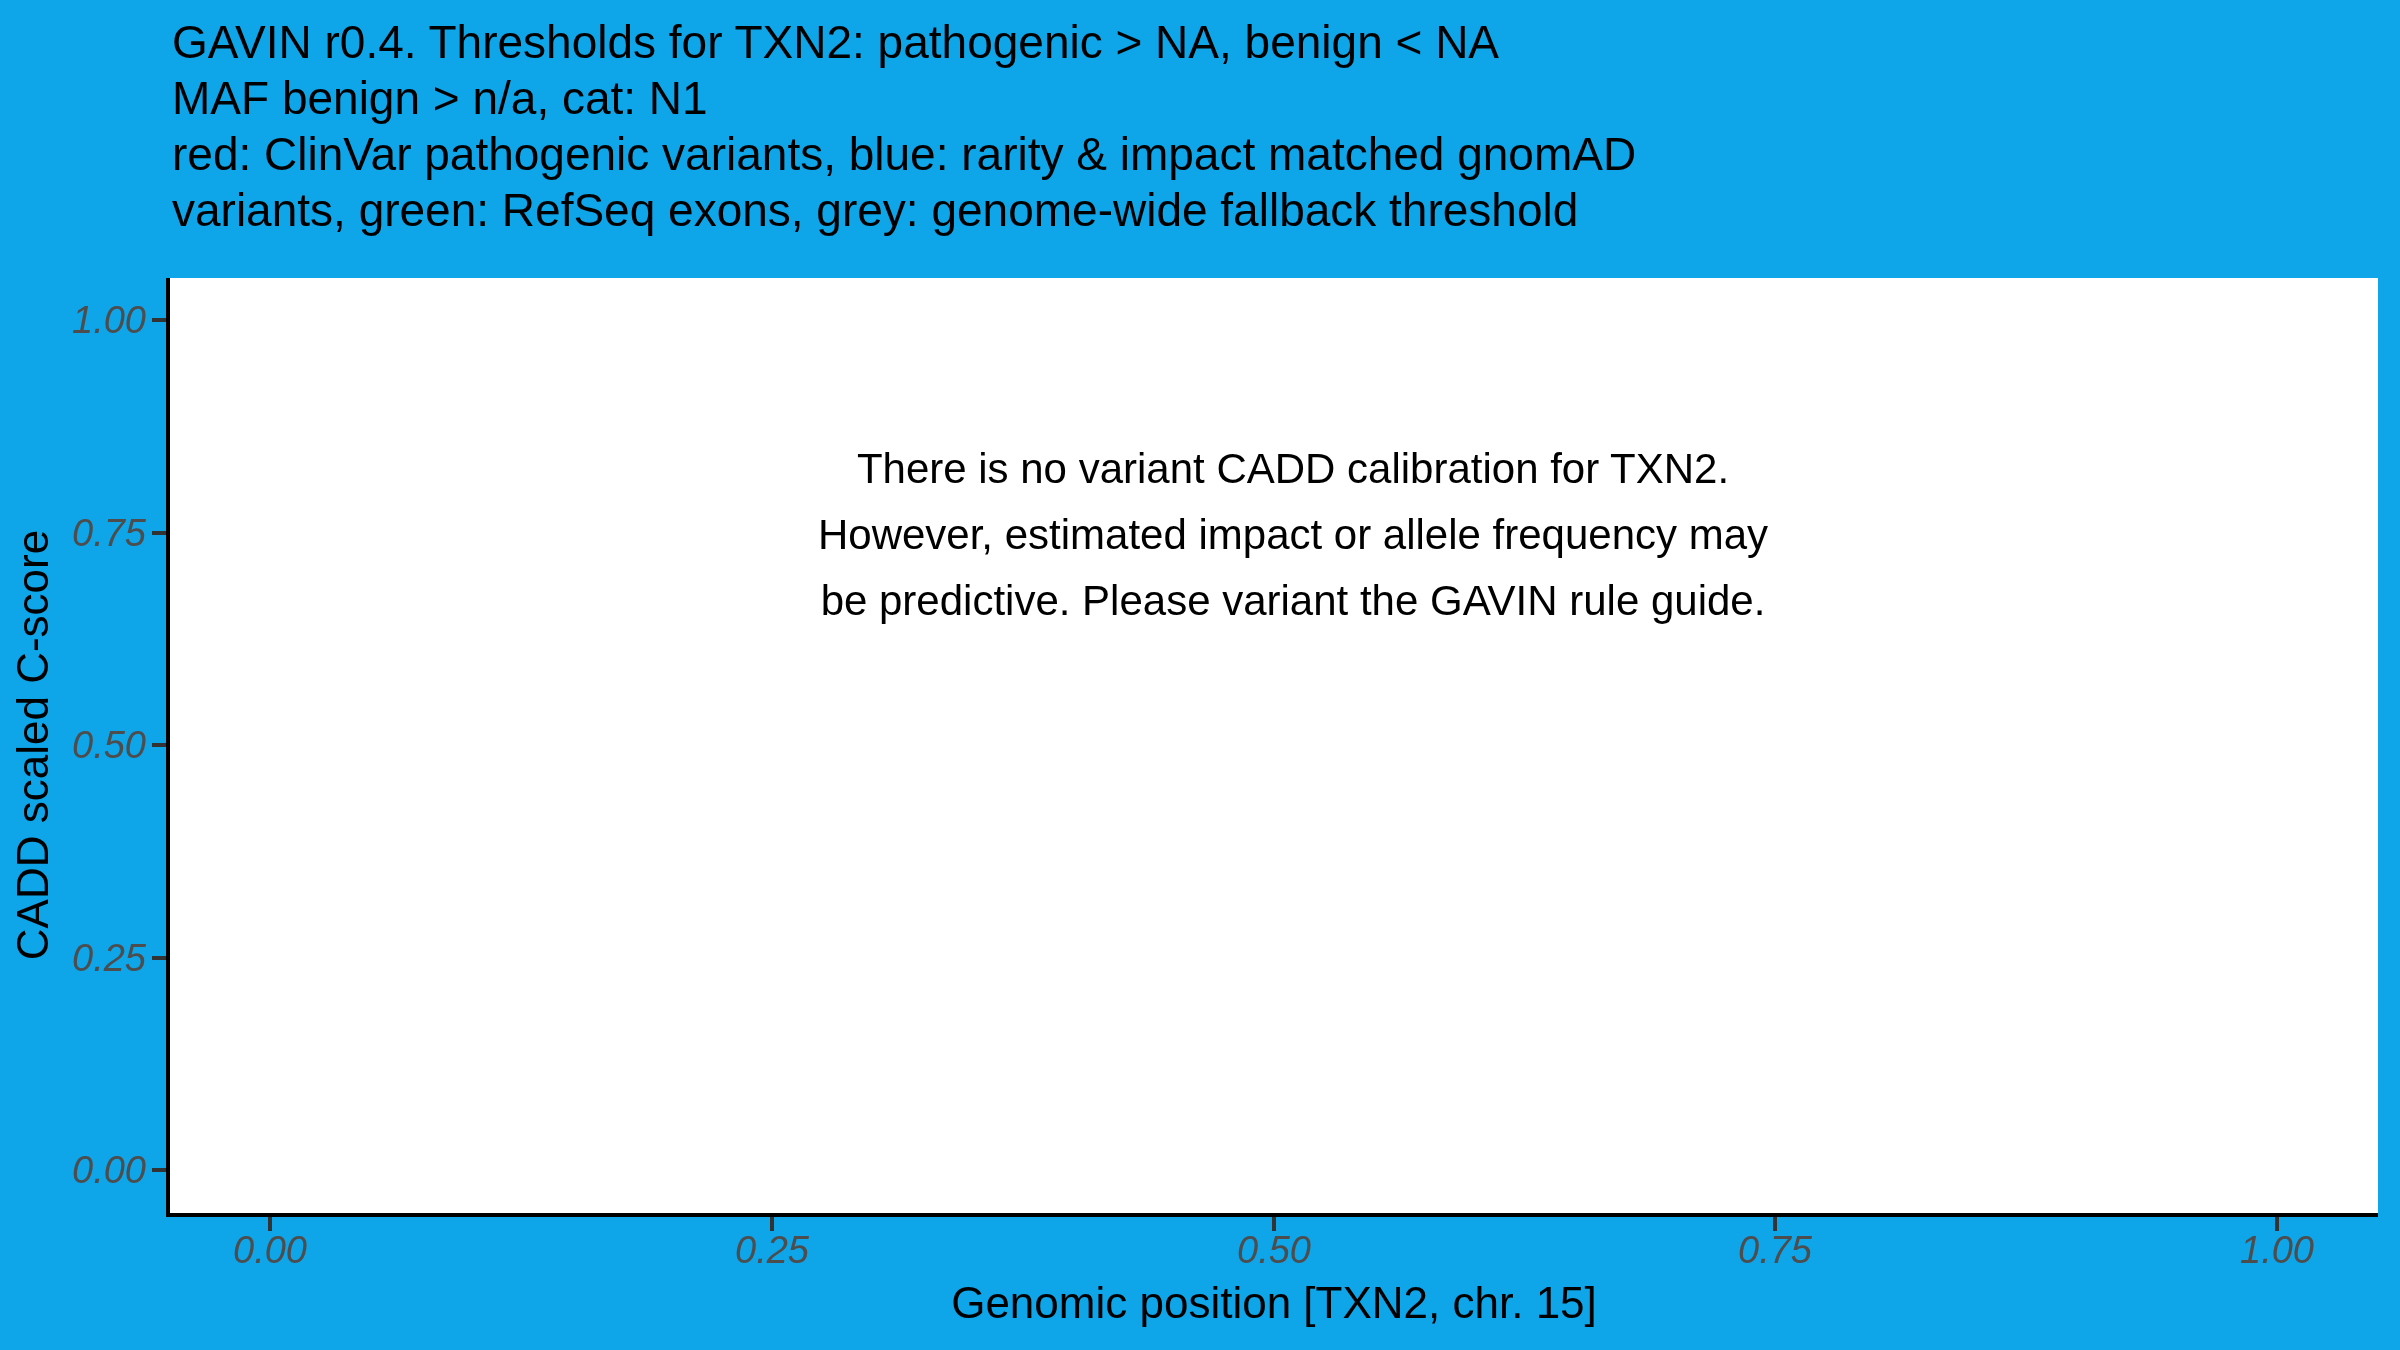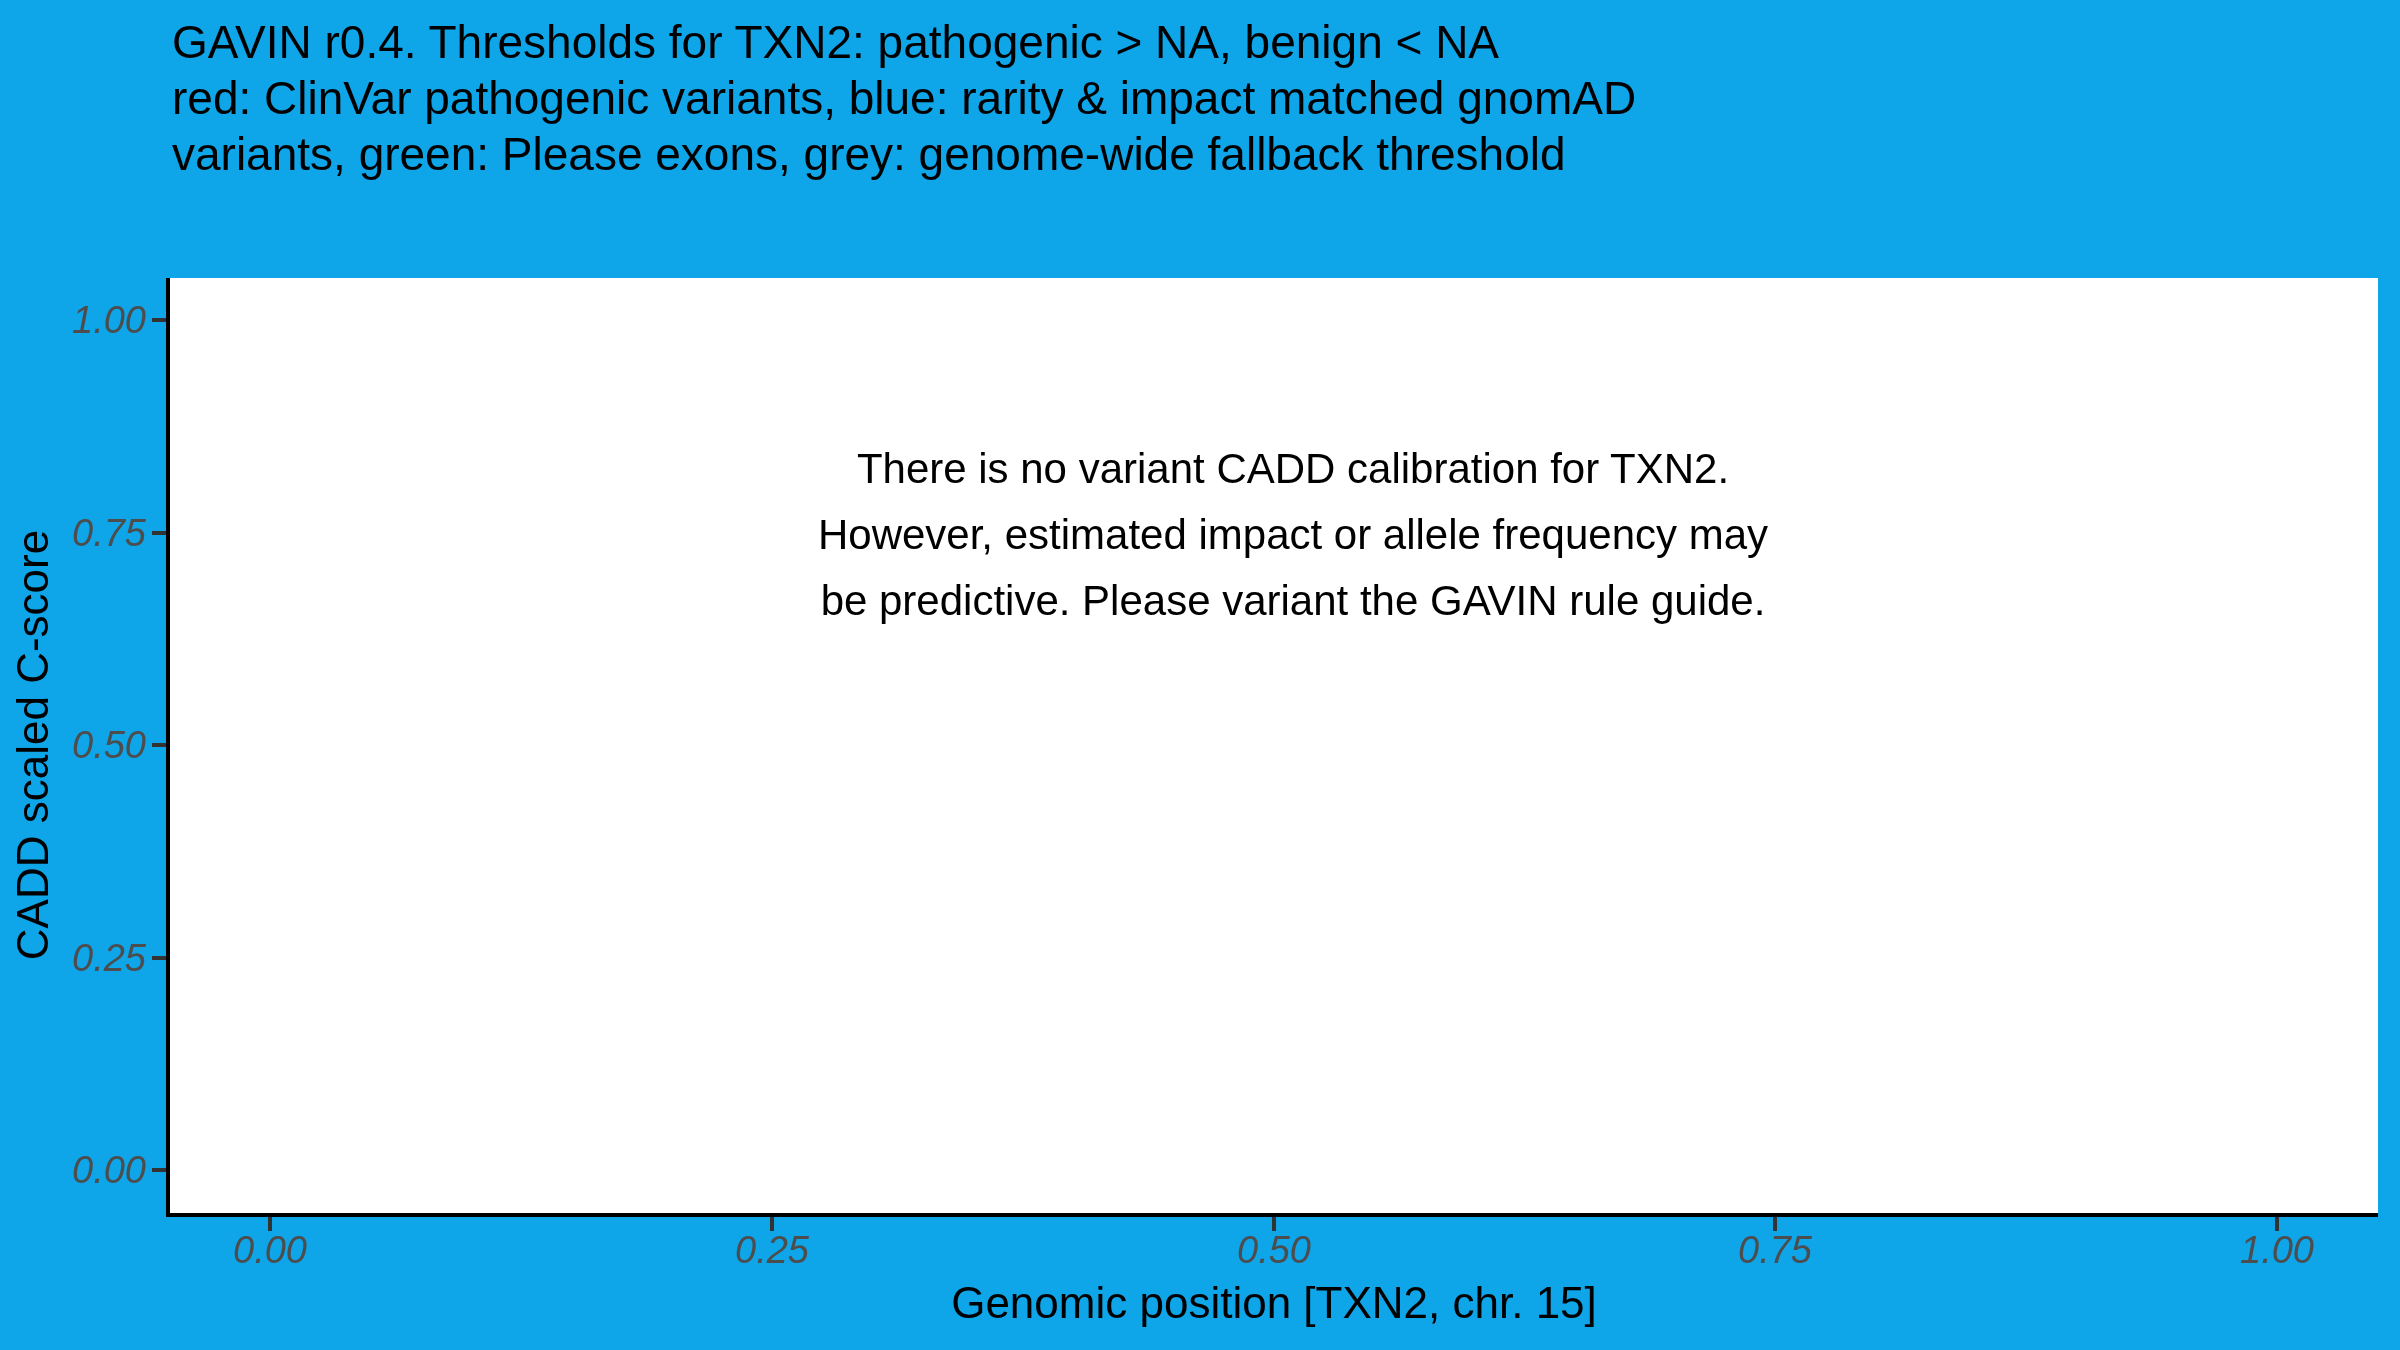--- a/index.html
+++ b/index.html
@@ -73,22 +73,23 @@
     background: #ffffff;
   }
 </style>
 </head>
 <body>
 
 <div id="canvas">
 
   <div class="title-block">
     <div>GAVIN r0.4. Thresholds for TXN2: pathogenic &gt; NA, benign &lt; NA</div>
+    <div>MAF benign &gt; n/a, cat: N1</div>
     <div>red: ClinVar pathogenic variants, blue: rarity &amp; impact matched gnomAD</div>
-    <div>variants, green: Please exons, grey: genome-wide fallback threshold</div>
+    <div>variants, green: RefSeq exons, grey: genome-wide fallback threshold</div>
   </div>
 
   <div class="panel"></div>
 
   <div id="y-axis-line" class="axis-line"></div>
   <div id="x-axis-line" class="axis-line"></div>
 
   <div class="tick-mark y" style="top:318px"></div>
   <div class="tick-mark y" style="top:531px"></div>
   <div class="tick-mark y" style="top:743px"></div>

